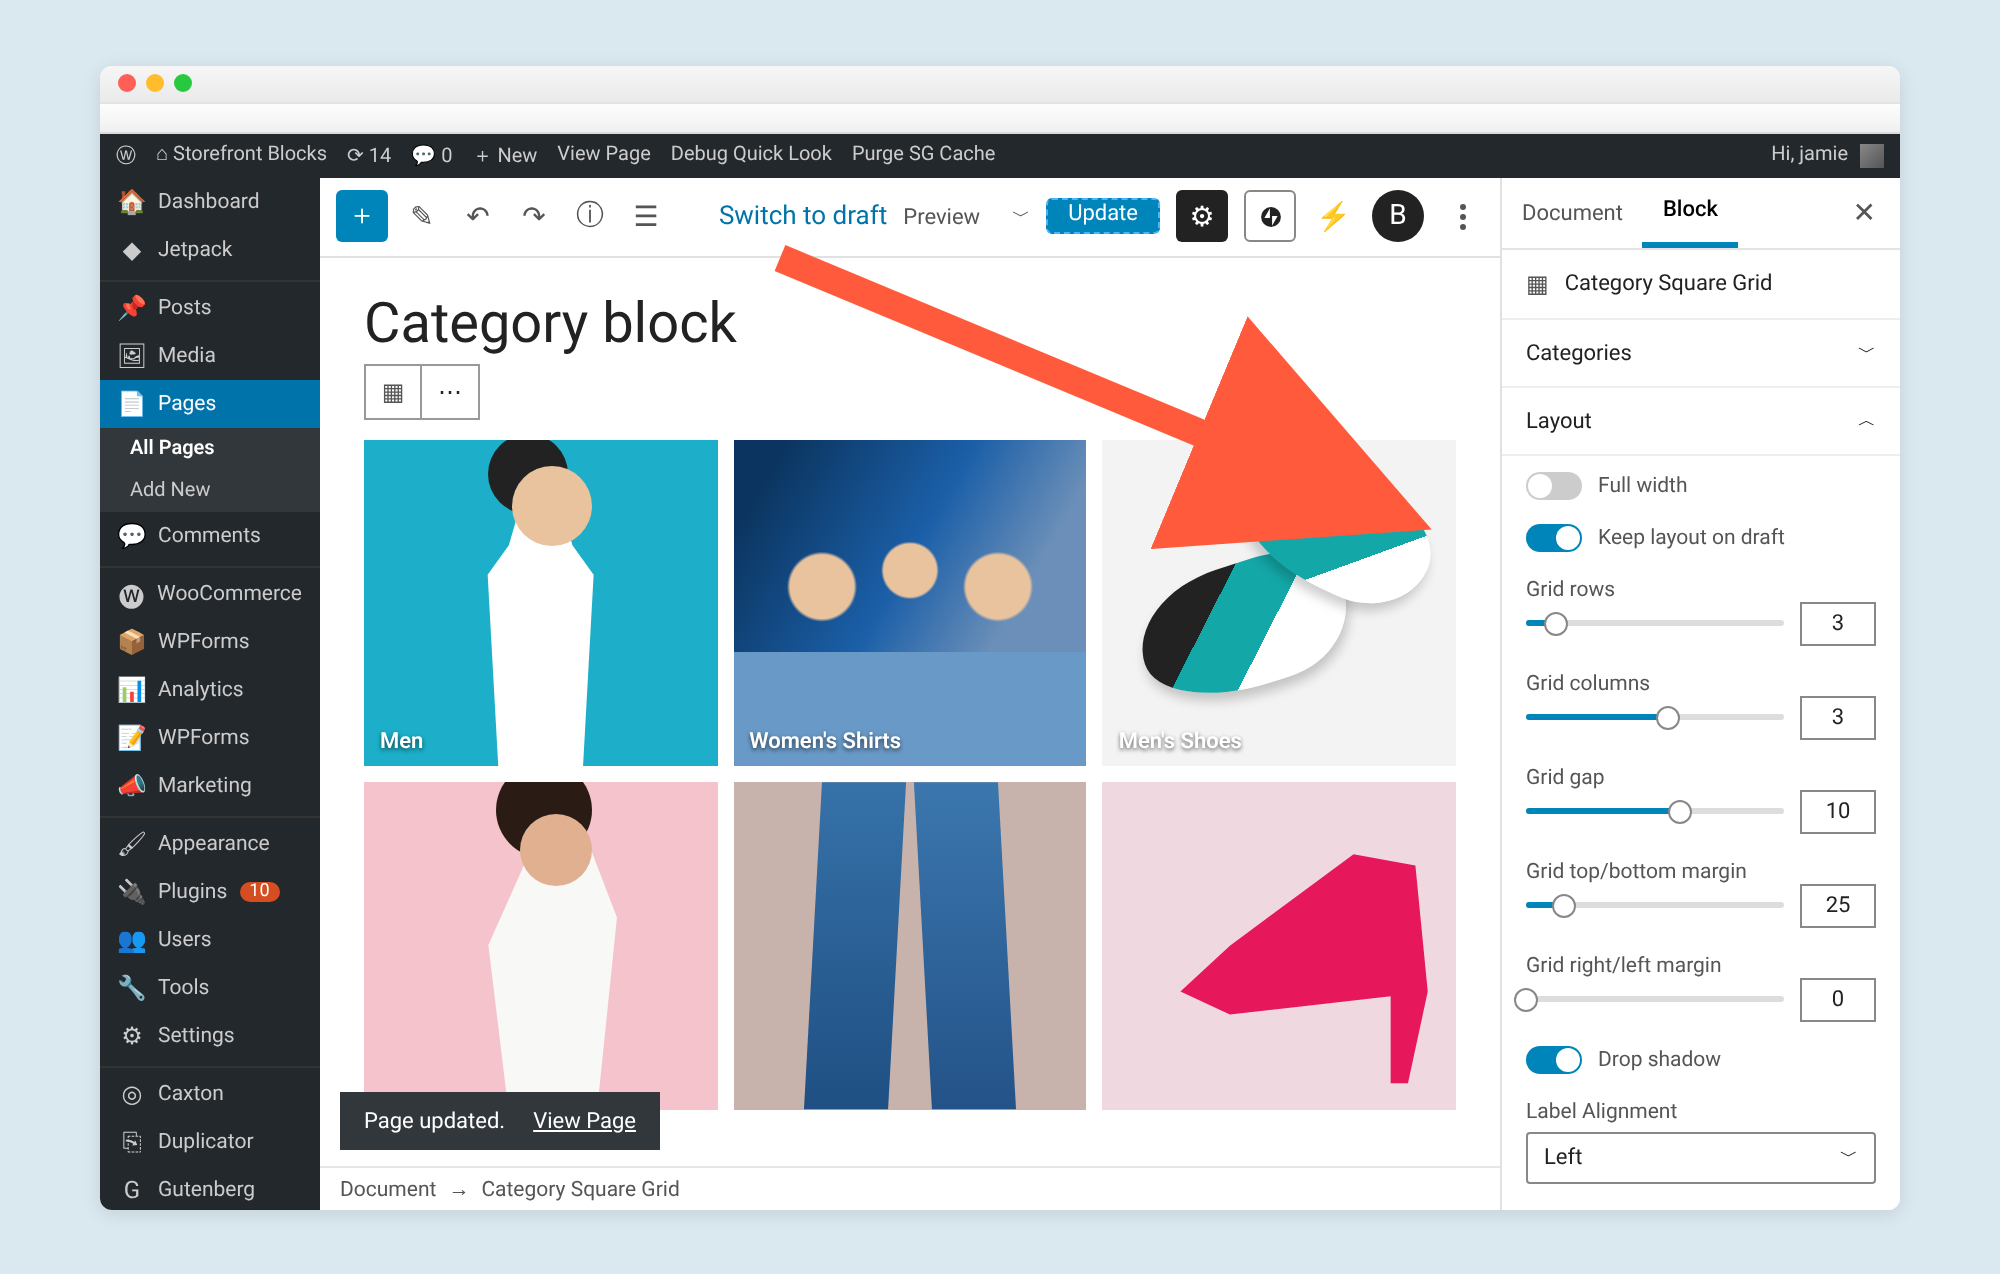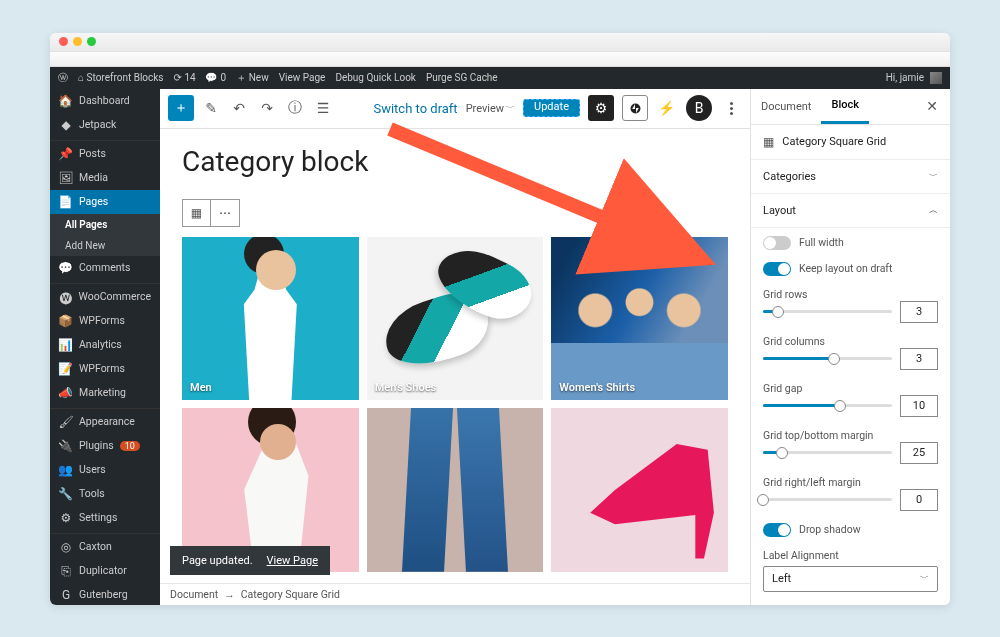--- a/index.html
+++ b/index.html
@@ -29,30 +29,30 @@
 .admin-sidebar .sb-sub .sub-item.hilite { color: #fff; font-weight: 600; }
 .admin-sidebar .glyph { width: 14px; display:inline-flex; justify-content:center; font-size:12px; }
 .pill { background:#d54e21; color:#fff; border-radius:8px; font-size:9px; padding:0 5px; }
 
 .editor-main { flex:1; display:flex; flex-direction:column; position:relative; background:#fff; }
 .editor-toolbar { height: 40px; border-bottom:1px solid #e1e1e1; display:flex; align-items:center; padding:0 8px; gap:6px; }
 .btn-blue-sq { width:26px; height:26px; background:#0085ba; color:#fff; border-radius:3px; display:flex; align-items:center; justify-content:center; font-size:14px; cursor:pointer; }
 .tool-icon { width:22px; height:22px; display:flex; align-items:center; justify-content:center; color:#555; cursor:pointer; font-size:14px; }
 .editor-toolbar .right { margin-left:auto; display:flex; align-items:center; gap:8px; }
 .link-blue { color:#0073aa; font-size:13px; cursor:pointer; }
-.lbl-gray { color:#555; font-size:11px; display:flex; align-items:center; gap:2px; cursor:pointer; }
+.lbl-gray { color:#555; font-size:11px; display:flex; align-items:center; gap:16px; cursor:pointer; }
 .chev { font-size:9px; }
 .btn-update { height:18px; padding:0 10px; background:#0085ba; border:1px dashed #4db2ff; color:#fff; border-radius:3px; font-size:11px; cursor:pointer; display:flex; align-items:flex-start; }
 .tool-dark { width:26px; height:26px; background:#222; color:#fff; border-radius:3px; display:flex; align-items:center; justify-content:center; cursor:pointer; font-size:14px; }
 .tool-out { width:26px; height:26px; border:1px solid #888; border-radius:3px; display:flex; align-items:center; justify-content:center; cursor:pointer; font-size:13px; }
 .dots-v { display:inline-flex; flex-direction:column; gap:2px; }
 .dots-v span { width:3px; height:3px; border-radius:50%; background:#555; }
 
 .editor-canvas { flex:1; overflow:auto; padding: 16px 22px 0; background:#fff; position:relative; }
-.block-title { font-size:28px; font-weight:400; color:#222; margin-bottom:21px; }
+.block-title { font-size:28px; font-weight:400; color:#222; margin-bottom:4px; }
 .block-toolbar { display:inline-flex; border:1px solid #999; margin-bottom:10px; }
 .block-toolbar .bt-btn { width:28px; height:26px; display:flex; align-items:center; justify-content:center; border-right:1px solid #999; cursor:pointer; font-size:12px; }
 .block-toolbar .bt-btn:last-child { border-right:none; }
 .cat-grid { display:grid; grid-template-columns: repeat(3, 1fr); gap:8px; }
 .cat-cell { aspect-ratio: 1.08; position:relative; overflow:hidden; }
 .cat-cell .label { position:absolute; left:8px; bottom:6px; color:#fff; font-size:11px; font-weight:600; text-shadow:0 1px 2px rgba(0,0,0,.6); }
 
 
 .cat-men { background:#1daec9; }
 .cat-men::before { content:""; position:absolute; left:20%; top:10%; width:60%; height:90%; background:#fff; clip-path: polygon(45% 0, 55% 0, 65% 25%, 75% 35%, 70% 100%, 30% 100%, 25% 35%, 35% 25%); }
@@ -263,25 +263,25 @@
         <div class="block-toolbar">
           <div class="bt-btn">
               <span class="grid6">▦</span>
             </div>
           <div class="bt-btn">⋯</div>
         </div>
         <div class="cat-grid" id="cat-grid">
             <div class="cat-cell cat-men">
               <div class="label">Men</div>
             </div>
+            <div class="cat-cell cat-womens">
+              <div class="label">Women's Shirts</div>
+            </div>
             <div class="cat-cell cat-shoes">
               <div class="label">Men's Shoes</div>
-            </div>
-            <div class="cat-cell cat-womens">
-              <div class="label">Women's Shirts</div>
             </div>
             <div class="cat-cell cat-pink1"></div>
             <div class="cat-cell cat-jeans"></div>
             <div class="cat-cell cat-heel"></div>
           </div>
       </div>
 
       <div class="toast">
         <span>Page updated.</span>
         <span class="view">View Page</span>

